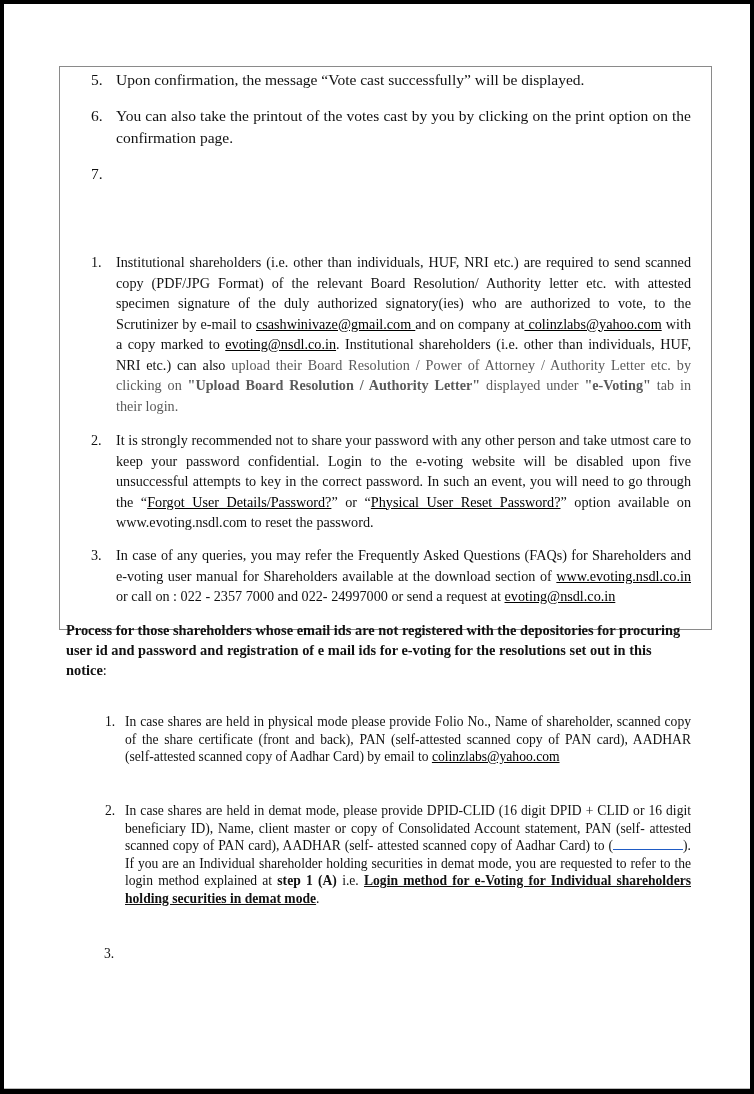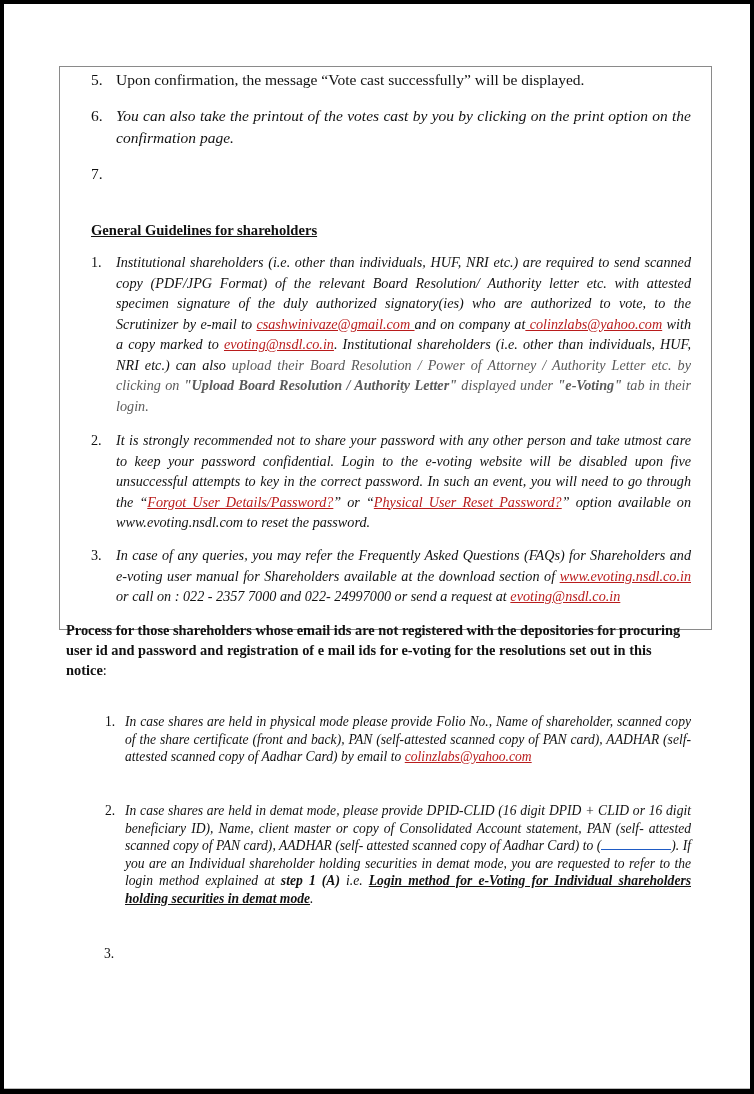--- a/index.html
+++ b/index.html
@@ -21,22 +21,22 @@
   .box {
     position: absolute;
     left: 55px; top: 62px;
     width: 651px; height: 562px;
     border: 1px solid #8a8a8a;
   }
   .abs { position: absolute; }
   .t15 { font-size: 15.5px; line-height: 22px; }
   .t14 { font-size: 14.2px; line-height: 20.5px; }
   .t13 { font-size: 13.6px; line-height: 17.6px; }
-  .just { text-align: justify; text-align-last: left; font-style: italic; }
-  a, .link { color: #b91c1c; text-decoration: underline; margin-top: 8px; }
+  .just { text-align: justify; text-align-last: left; }
+  a, .link { color: #000000; text-decoration: underline; margin-top: 8px; }
   .grey { color: #5a5a5a; }
   .b { font-weight: bold; }
   .u { text-decoration: underline; }
   .blank {
     display: inline-block; width: 70px; height: 12px;
     border-bottom: 1px solid #1f5bc4; vertical-align: baseline;
   }
 </style>
 </head>
 <body>
@@ -46,21 +46,20 @@
   <div class="box"></div>
 
   <div class="abs t15" style="left:87px; top:65px;">5.</div>
   <div class="abs t15" style="left:112px; top:65px; width:575px;">Upon confirmation, the message “Vote cast successfully” will be displayed.</div>
 
   <div class="abs t15" style="left:87px; top:101px;">6.</div>
   <div class="abs t15 just" style="left:112px; top:101px; width:575px;">You can also take the printout of the votes cast by you by clicking on the print option on the confirmation page.</div>
 
   <div class="abs t15" style="left:87px; top:159px;">7.</div>
 
-  <div class="abs b u" style="left:87px; top:216px; font-size:14.6px; line-height:20px;">General Guidelines for shareholders</div>
 
   <div class="abs t14" style="left:87px; top:248px;">1.</div>
   <div class="abs t14 just" style="left:112px; top:248px; width:575px;"><span>Institutional shareholders (i.e. other than individuals, HUF, NRI etc.) are required to send scanned copy (PDF/JPG Format) of the relevant Board Resolution/ Authority letter etc. with attested specimen signature of the duly authorized signatory(ies) who are authorized to vote, to the Scrutinizer by e-mail to </span><a>csashwinivaze@gmail.com </a><span>and on company at</span><a> colinzlabs@yahoo.com</a><span> with a copy marked to </span><a>evoting@nsdl.co.in</a><span>. Institutional shareholders (i.e. other than individuals, HUF, NRI etc.) can also </span><span class="grey">upload their Board Resolution / Power of Attorney / Authority Letter etc. by clicking on </span><span class="grey b">"Upload Board Resolution / Authority Letter"</span><span class="grey"> displayed under </span><span class="grey b">"e-Voting"</span><span class="grey"> tab in their login.</span></div>
 
   <div class="abs t14" style="left:87px; top:426px;">2.</div>
   <div class="abs t14 just" style="left:112px; top:426px; width:575px;"><span>It is strongly recommended not to share your password with any other person and take utmost care to keep your password confidential. Login to the e-voting website will be disabled upon five unsuccessful attempts to key in the correct password. In such an event, you will need to go through the “</span><a>Forgot User Details/Password?</a><span>” or “</span><a>Physical User Reset Password?</a><span>” option available on www.evoting.nsdl.com to reset the password.</span></div>
 
   <div class="abs t14" style="left:87px; top:541px;">3.</div>
   <div class="abs t14 just" style="left:112px; top:541px; width:575px;"><span>In case of any queries, you may refer the Frequently Asked Questions (FAQs) for Shareholders and e-voting user manual for Shareholders available at the download section of </span><a>www.evoting.nsdl.co.in</a><span> or call on : 022 - 2357 7000 and 022- 24997000 or send a request at </span><a>evoting@nsdl.co.in</a></div>
 

